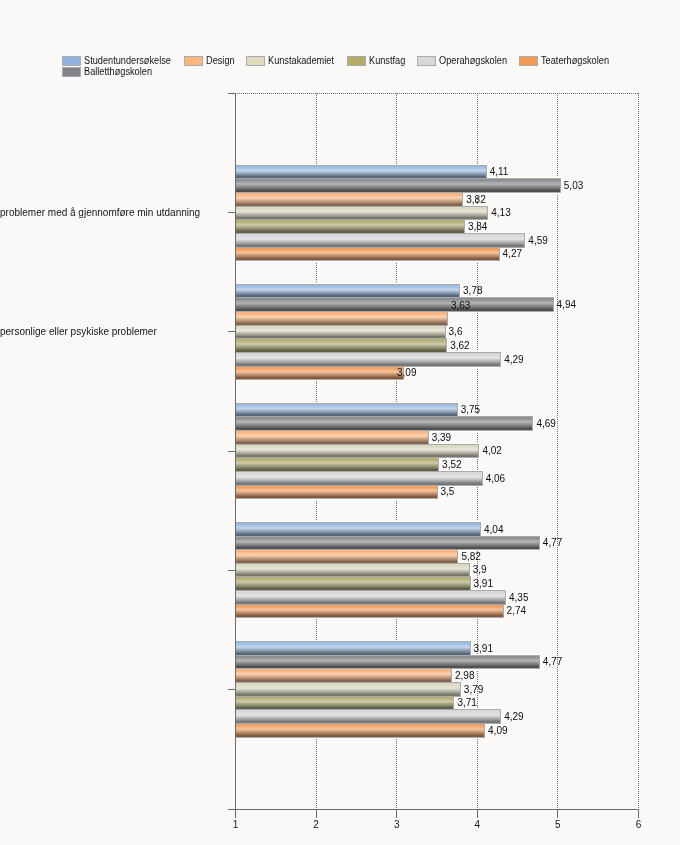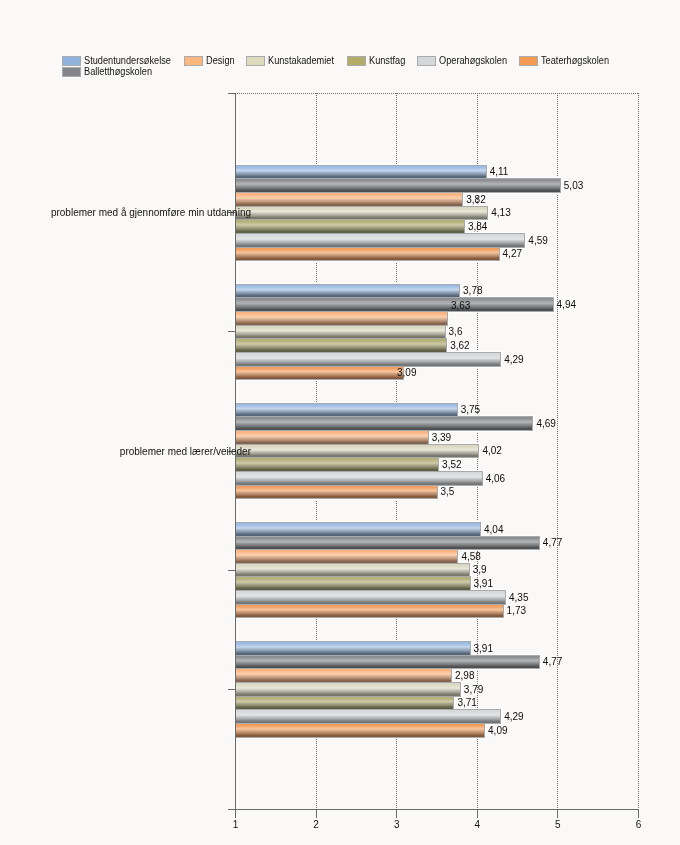--- a/index.html
+++ b/index.html
@@ -25,22 +25,22 @@
          background-size:1px 2px;}
   .hgridtop{position:absolute;left:0;height:1px;
          background-image:linear-gradient(to right,#6f6f6f 0 1px,rgba(0,0,0,0) 1px 2px);
          background-size:2px 1px;}
   #yaxis{position:absolute;width:1px;background:#696a6a;}
   #xaxis{position:absolute;height:1px;background:#696a6a;}
   .xtick{position:absolute;width:1px;background:#696a6a;}
   .ytick{position:absolute;height:1px;background:#696a6a;}
   .xlab{position:absolute;font-size:10px;color:#141414;text-align:center;
         line-height:10px;}
-  .ylab{position:absolute;font-size:10px;color:#141414;text-align:right;
-        white-space:nowrap;line-height:12px;padding-left:24px;}
+  .ylab{position:absolute;font-size:10px;color:#141414;text-align:left;
+        white-space:nowrap;line-height:12px;}
 
   .halo{position:absolute;background:#ffffff;}
   .bar{position:absolute;border:1px solid #a8a9ab;box-sizing:border-box;}
   .dlab{position:absolute;font-size:10px;color:#0d0d0d;white-space:nowrap;
         line-height:12px;}
 </style>
 </head>
 <body>
 
 <div id="root">
@@ -156,29 +156,29 @@
       <div class="dlab" style="left:442.11199999999997px;top:458.75px">3,52</div>
       <div class="bar" style="left:235px;top:471px;width:247.63599999999994px;height:15px;background:linear-gradient(to bottom, #d7d8da 0%, #d7d8da 10.00%, #d8d9db 14.00%, #dadbdd 18.00%, #dcddde 22.00%, #dedfe0 26.00%, #e0e1e2 30.00%, #e1e2e4 34.00%, #e3e4e5 38.80%, #e3e4e5 38.80%, #dedfe0 42.00%, #d6d7d8 46.00%, #cccdce 50.00%, #c1c2c3 54.00%, #babbbc 58.00%, #b3b4b5 62.00%, #aaacad 66.00%, #a2a3a4 70.00%, #989a9b 74.00%, #8e9091 78.00%, #848687 82.00%, #7b7d7e 86.00%, #747677 90.00%, #747677 100%)"></div>
       <div class="dlab" style="left:485.63599999999997px;top:472.75px">4,06</div>
       <div class="bar" style="left:235px;top:485px;width:202.5px;height:14px;background:linear-gradient(to bottom, #f29e5f 0%, #f29e5f 10.00%, #f2a266 14.00%, #f3a76e 18.00%, #f3ad78 22.00%, #f4b382 26.00%, #f4b98c 30.00%, #f5be94 34.00%, #f5c39c 38.80%, #f5c39c 38.80%, #f0be98 42.00%, #e8b791 46.00%, #ddad88 50.00%, #d2a27e 54.00%, #cb9c78 58.00%, #c39572 62.00%, #bb8d6b 66.00%, #b28564 70.00%, #a87b5b 74.00%, #9e7253 78.00%, #94684a 82.00%, #8b6042 86.00%, #83593c 90.00%, #83593c 100%)"></div>
       <div class="dlab" style="left:440.5px;top:486.25px">3,5</div>
       <div class="bar" style="left:235px;top:522px;width:246.02399999999997px;height:15px;background:linear-gradient(to bottom, #9bbce4 0%, #9bbce4 10.00%, #a0bfe5 14.00%, #a5c2e6 18.00%, #abc6e7 22.00%, #b2cae9 26.00%, #b8ceea 30.00%, #bed2eb 34.00%, #c3d5ec 38.80%, #c3d5ec 38.80%, #bed0e7 42.00%, #b6c8df 46.00%, #acbed4 50.00%, #a1b3c8 54.00%, #9bacc1 58.00%, #94a5ba 62.00%, #8b9cb1 66.00%, #8394a8 70.00%, #798a9e 74.00%, #708094 78.00%, #66768a 82.00%, #5d6d81 86.00%, #566679 90.00%, #566679 100%)"></div>
       <div class="dlab" style="left:484.024px;top:523.75px">4,04</div>
       <div class="bar" style="left:235px;top:536px;width:304.86199999999997px;height:14px;background:linear-gradient(to bottom, #8d8e92 0%, #8d8e92 10.00%, #929396 14.00%, #97989b 18.00%, #9d9ea1 22.00%, #a3a4a6 26.00%, #a9aaac 30.00%, #aeafb1 34.00%, #b3b4b6 38.80%, #b3b4b6 38.80%, #aeafb1 42.00%, #a7a8aa 46.00%, #9e9fa1 50.00%, #949597 54.00%, #8e8f91 58.00%, #87888a 62.00%, #7f8082 66.00%, #78797b 70.00%, #6f7072 74.00%, #666769 78.00%, #5d5e60 82.00%, #555658 86.00%, #4e4f51 90.00%, #4e4f51 100%)"></div>
       <div class="dlab" style="left:542.862px;top:537.25px">4,77</div>
       <div class="bar" style="left:235px;top:549px;width:223.45599999999996px;height:15px;background:linear-gradient(to bottom, #fbb483 0%, #fbb483 10.00%, #fbb788 14.00%, #fbbb8e 18.00%, #fbbf95 22.00%, #fcc49c 26.00%, #fcc9a3 30.00%, #fccca9 34.00%, #fcd0af 38.80%, #fcd0af 38.80%, #f6cbaa 42.00%, #eec3a3 46.00%, #e3b99a 50.00%, #d7ae90 54.00%, #cfa88a 58.00%, #c8a184 62.00%, #bf987d 66.00%, #b59075 70.00%, #ab866c 74.00%, #a07d63 78.00%, #95735a 82.00%, #8c6a53 86.00%, #84634c 90.00%, #84634c 100%)"></div>
-      <div class="dlab" style="left:461.45599999999996px;top:550.75px">4,58</div>
+      <div class="dlab" style="left:461.45599999999996px;top:550.75px">5,82</div>
       <div class="bar" style="left:235px;top:563px;width:234.73999999999998px;height:14px;background:linear-gradient(to bottom, #dbd8c1 0%, #dbd8c1 10.00%, #dddac4 14.00%, #dedcc7 18.00%, #e0deca 22.00%, #e2e0ce 26.00%, #e5e2d2 30.00%, #e6e4d5 34.00%, #e8e6d8 38.80%, #e8e6d8 38.80%, #e3e1d3 42.00%, #dbd9cb 46.00%, #d0cfc1 50.00%, #c5c4b6 54.00%, #bebdb0 58.00%, #b7b6a9 62.00%, #aeaea0 66.00%, #a6a598 70.00%, #9c9c8e 74.00%, #929285 78.00%, #87887b 82.00%, #7e7f72 86.00%, #77786b 90.00%, #77786b 100%)"></div>
       <div class="dlab" style="left:472.74px;top:564.25px">3,9</div>
       <div class="bar" style="left:235px;top:576px;width:235.546px;height:15px;background:linear-gradient(to bottom, #b4b076 0%, #b4b076 10.00%, #b7b37c 14.00%, #bab682 18.00%, #beba8a 22.00%, #c2be92 26.00%, #c6c29a 30.00%, #cac6a1 34.00%, #cdc9a7 38.80%, #cdc9a7 38.80%, #c8c4a3 42.00%, #c0bd9c 46.00%, #b6b393 50.00%, #aba889 54.00%, #a4a283 58.00%, #9d9b7d 62.00%, #959376 66.00%, #8c8b6e 70.00%, #838166 74.00%, #79785d 78.00%, #6f6e54 82.00%, #66664c 86.00%, #5f5f46 90.00%, #5f5f46 100%)"></div>
       <div class="dlab" style="left:473.546px;top:577.75px">3,91</div>
       <div class="bar" style="left:235px;top:590px;width:271.00999999999993px;height:15px;background:linear-gradient(to bottom, #d7d8da 0%, #d7d8da 10.00%, #d8d9db 14.00%, #dadbdd 18.00%, #dcddde 22.00%, #dedfe0 26.00%, #e0e1e2 30.00%, #e1e2e4 34.00%, #e3e4e5 38.80%, #e3e4e5 38.80%, #dedfe0 42.00%, #d6d7d8 46.00%, #cccdce 50.00%, #c1c2c3 54.00%, #babbbc 58.00%, #b3b4b5 62.00%, #aaacad 66.00%, #a2a3a4 70.00%, #989a9b 74.00%, #8e9091 78.00%, #848687 82.00%, #7b7d7e 86.00%, #747677 90.00%, #747677 100%)"></div>
       <div class="dlab" style="left:509.00999999999993px;top:591.75px">4,35</div>
       <div class="bar" style="left:235px;top:604px;width:268.592px;height:14px;background:linear-gradient(to bottom, #f29e5f 0%, #f29e5f 10.00%, #f2a266 14.00%, #f3a76e 18.00%, #f3ad78 22.00%, #f4b382 26.00%, #f4b98c 30.00%, #f5be94 34.00%, #f5c39c 38.80%, #f5c39c 38.80%, #f0be98 42.00%, #e8b791 46.00%, #ddad88 50.00%, #d2a27e 54.00%, #cb9c78 58.00%, #c39572 62.00%, #bb8d6b 66.00%, #b28564 70.00%, #a87b5b 74.00%, #9e7253 78.00%, #94684a 82.00%, #8b6042 86.00%, #83593c 90.00%, #83593c 100%)"></div>
-      <div class="dlab" style="left:506.592px;top:605.25px">1,73</div>
+      <div class="dlab" style="left:506.592px;top:605.25px">2,74</div>
       <div class="bar" style="left:235px;top:641px;width:235.546px;height:15px;background:linear-gradient(to bottom, #9bbce4 0%, #9bbce4 10.00%, #a0bfe5 14.00%, #a5c2e6 18.00%, #abc6e7 22.00%, #b2cae9 26.00%, #b8ceea 30.00%, #bed2eb 34.00%, #c3d5ec 38.80%, #c3d5ec 38.80%, #bed0e7 42.00%, #b6c8df 46.00%, #acbed4 50.00%, #a1b3c8 54.00%, #9bacc1 58.00%, #94a5ba 62.00%, #8b9cb1 66.00%, #8394a8 70.00%, #798a9e 74.00%, #708094 78.00%, #66768a 82.00%, #5d6d81 86.00%, #566679 90.00%, #566679 100%)"></div>
       <div class="dlab" style="left:473.546px;top:642.75px">3,91</div>
       <div class="bar" style="left:235px;top:655px;width:304.86199999999997px;height:14px;background:linear-gradient(to bottom, #8d8e92 0%, #8d8e92 10.00%, #929396 14.00%, #97989b 18.00%, #9d9ea1 22.00%, #a3a4a6 26.00%, #a9aaac 30.00%, #aeafb1 34.00%, #b3b4b6 38.80%, #b3b4b6 38.80%, #aeafb1 42.00%, #a7a8aa 46.00%, #9e9fa1 50.00%, #949597 54.00%, #8e8f91 58.00%, #87888a 62.00%, #7f8082 66.00%, #78797b 70.00%, #6f7072 74.00%, #666769 78.00%, #5d5e60 82.00%, #555658 86.00%, #4e4f51 90.00%, #4e4f51 100%)"></div>
       <div class="dlab" style="left:542.862px;top:656.25px">4,77</div>
       <div class="bar" style="left:235px;top:668px;width:217.008px;height:15px;background:linear-gradient(to bottom, #fbb483 0%, #fbb483 10.00%, #fbb788 14.00%, #fbbb8e 18.00%, #fbbf95 22.00%, #fcc49c 26.00%, #fcc9a3 30.00%, #fccca9 34.00%, #fcd0af 38.80%, #fcd0af 38.80%, #f6cbaa 42.00%, #eec3a3 46.00%, #e3b99a 50.00%, #d7ae90 54.00%, #cfa88a 58.00%, #c8a184 62.00%, #bf987d 66.00%, #b59075 70.00%, #ab866c 74.00%, #a07d63 78.00%, #95735a 82.00%, #8c6a53 86.00%, #84634c 90.00%, #84634c 100%)"></div>
       <div class="dlab" style="left:455.00800000000004px;top:669.75px">2,98</div>
       <div class="bar" style="left:235px;top:682px;width:225.874px;height:15px;background:linear-gradient(to bottom, #dbd8c1 0%, #dbd8c1 10.00%, #dddac4 14.00%, #dedcc7 18.00%, #e0deca 22.00%, #e2e0ce 26.00%, #e5e2d2 30.00%, #e6e4d5 34.00%, #e8e6d8 38.80%, #e8e6d8 38.80%, #e3e1d3 42.00%, #dbd9cb 46.00%, #d0cfc1 50.00%, #c5c4b6 54.00%, #bebdb0 58.00%, #b7b6a9 62.00%, #aeaea0 66.00%, #a6a598 70.00%, #9c9c8e 74.00%, #929285 78.00%, #87887b 82.00%, #7e7f72 86.00%, #77786b 90.00%, #77786b 100%)"></div>
       <div class="dlab" style="left:463.874px;top:683.75px">3,79</div>
       <div class="bar" style="left:235px;top:696px;width:219.426px;height:14px;background:linear-gradient(to bottom, #b4b076 0%, #b4b076 10.00%, #b7b37c 14.00%, #bab682 18.00%, #beba8a 22.00%, #c2be92 26.00%, #c6c29a 30.00%, #cac6a1 34.00%, #cdc9a7 38.80%, #cdc9a7 38.80%, #c8c4a3 42.00%, #c0bd9c 46.00%, #b6b393 50.00%, #aba889 54.00%, #a4a283 58.00%, #9d9b7d 62.00%, #959376 66.00%, #8c8b6e 70.00%, #838166 74.00%, #79785d 78.00%, #6f6e54 82.00%, #66664c 86.00%, #5f5f46 90.00%, #5f5f46 100%)"></div>
       <div class="dlab" style="left:457.426px;top:697.25px">3,71</div>
@@ -198,18 +198,18 @@
       <div class="xlab" style="left:456.79999999999995px;top:819.5px;width:41px">4</div>
       <div class="xtick" style="left:557.4px;top:810px;height:8px"></div>
       <div class="xlab" style="left:537.4px;top:819.5px;width:41px">5</div>
       <div class="xtick" style="left:638px;top:810px;height:8px"></div>
       <div class="xlab" style="left:618px;top:819.5px;width:41px">6</div>
       <div class="ytick" style="left:227.5px;top:93px;width:7.5px"></div>
       <div class="ytick" style="left:227.5px;top:809px;width:7.5px"></div>
       <div class="ytick" style="left:228px;top:212px;width:7px"></div>
       <div class="ylab" style="left:0px;top:206.8px;width:227px">problemer med å gjennomføre min utdanning</div>
       <div class="ytick" style="left:228px;top:331px;width:7px"></div>
+      <div class="ylab" style="left:0px;top:325.8px;width:227px">personlige eller psykiske problemer</div>
       <div class="ytick" style="left:228px;top:451px;width:7px"></div>
-      <div class="ylab" style="left:0px;top:445.8px;width:227px">problemer med lærer/veileder</div>
       <div class="ytick" style="left:228px;top:570px;width:7px"></div>
       <div class="ytick" style="left:228px;top:689px;width:7px"></div>
     </div>
 </div>
 
 </body></html>

